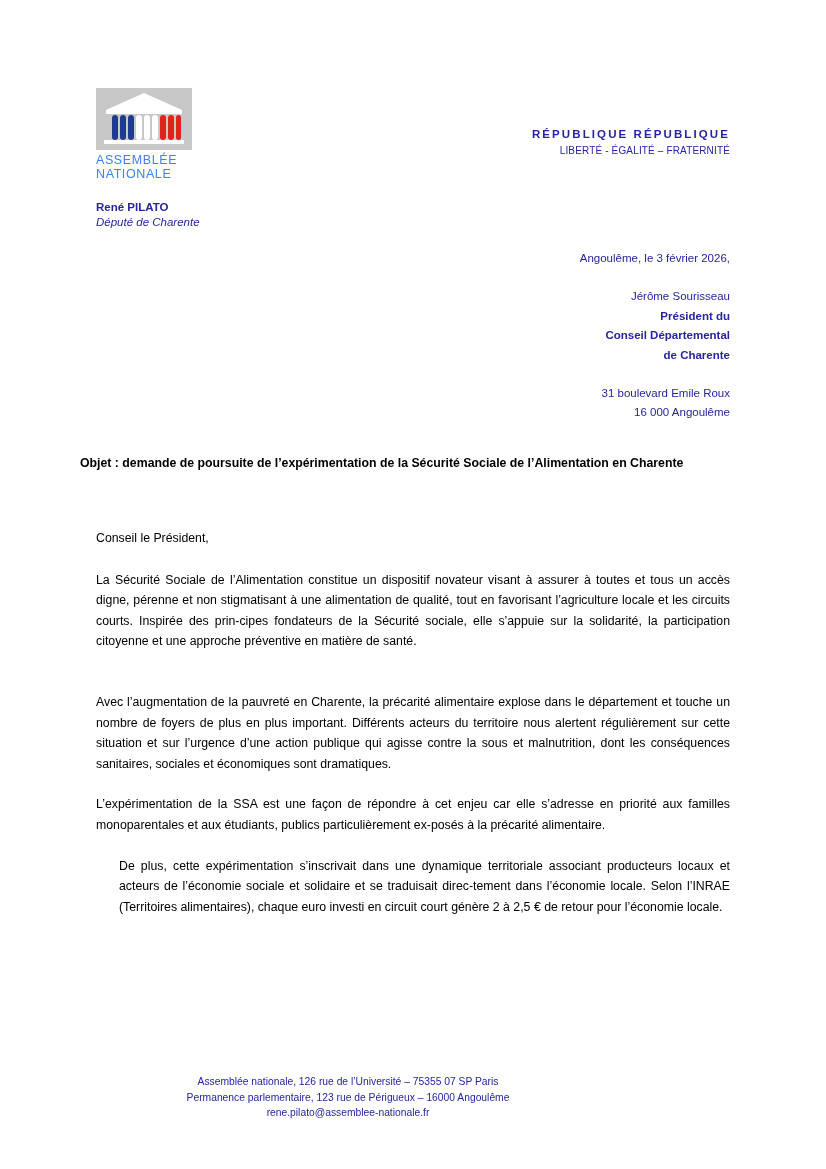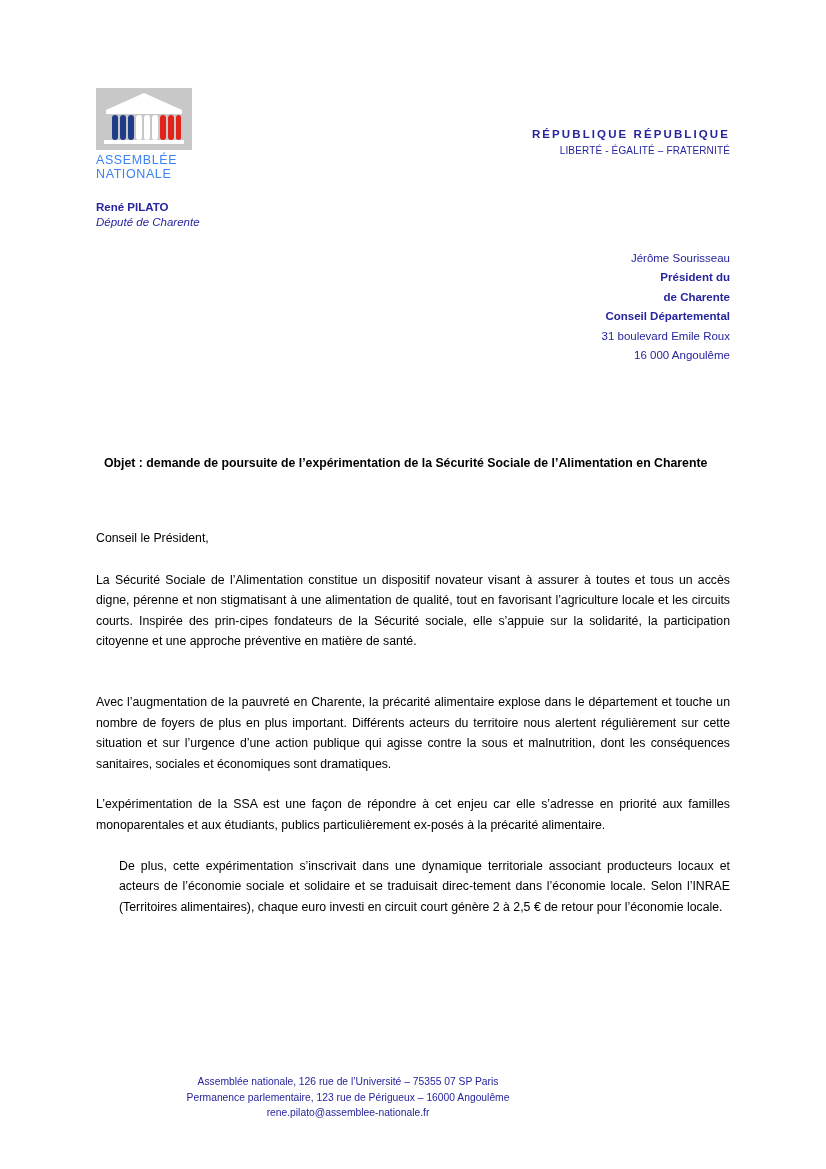--- a/index.html
+++ b/index.html
@@ -91,26 +91,26 @@
     top: 249px;
     text-align: right;
     color: #26249e;
     font-size: 11.5px;
     line-height: 19.4px;
     width: 430px;
   }
   .addr .date { margin-bottom: 19px; }
   .addr .recipient-name { }
   .addr .recipient-title { font-weight: bold; }
-  .addr .street { }
+  .addr .street { margin-top: 19px; }
 
   
   .subject {
     position: absolute;
-    left: 104px;
+    left: 80px;
     top: 453px;
     width: 634px;
     font-size: 12.3px;
     font-weight: bold;
     line-height: 20.5px;
     color: #000000;
     text-align: justify;
     text-justify: inter-word;
   }
 
@@ -188,24 +188,25 @@
     </div>
 
     <div class="republique">
       <div class="rf-line1">RÉPUBLIQUE RÉPUBLIQUE</div>
       <div class="rf-line2">LIBERTÉ - ÉGALITÉ – FRATERNITÉ</div>
     </div>
 
   </div>
 
   <div class="addr">
+    <div class="date">Angoulême, le 3 février 2026,</div>
     <div class="recipient-name">Jérôme Sourisseau</div>
     <div class="recipient-title">Président du</div>
+    <div class="recipient-title">Conseil Départemental</div>
     <div class="recipient-title">de Charente</div>
-    <div class="recipient-title">Conseil Départemental</div>
     <div class="street">31 boulevard Emile Roux</div>
     <div class="city">16 000 Angoulême</div>
   </div>
 
   <div class="subject">Objet : demande de poursuite de l’expérimentation de la Sécurité Sociale de l’Alimentation en Charente</div>
 
   <div class="body-text">
     <p class="salutation">Conseil le Président,</p>
     <p class="extra-gap">La Sécurité Sociale de l’Alimentation constitue un dispositif novateur visant à assurer à toutes et tous un accès digne, pérenne et non stigmatisant à une alimentation de qualité, tout en favorisant l’agriculture locale et les circuits courts. Inspirée des prin-cipes fondateurs de la Sécurité sociale, elle s’appuie sur la solidarité, la participation citoyenne et une approche préventive en matière de santé.</p>
     <p>Avec l’augmentation de la pauvreté en Charente, la précarité alimentaire explose dans le département et touche un nombre de foyers de plus en plus important. Différents acteurs du territoire nous alertent régulièrement sur cette situation et sur l’urgence d’une action publique qui agisse contre la sous et malnutrition, dont les conséquences sanitaires, sociales et économiques sont dramatiques.</p>

